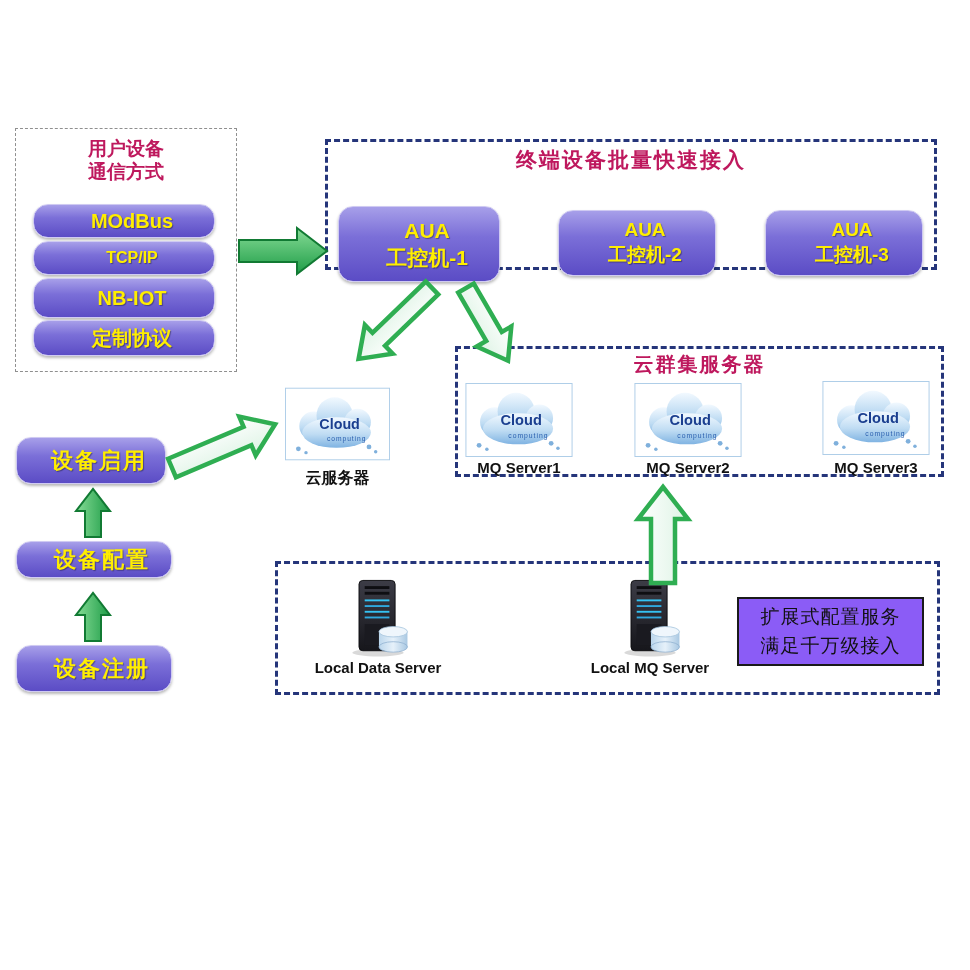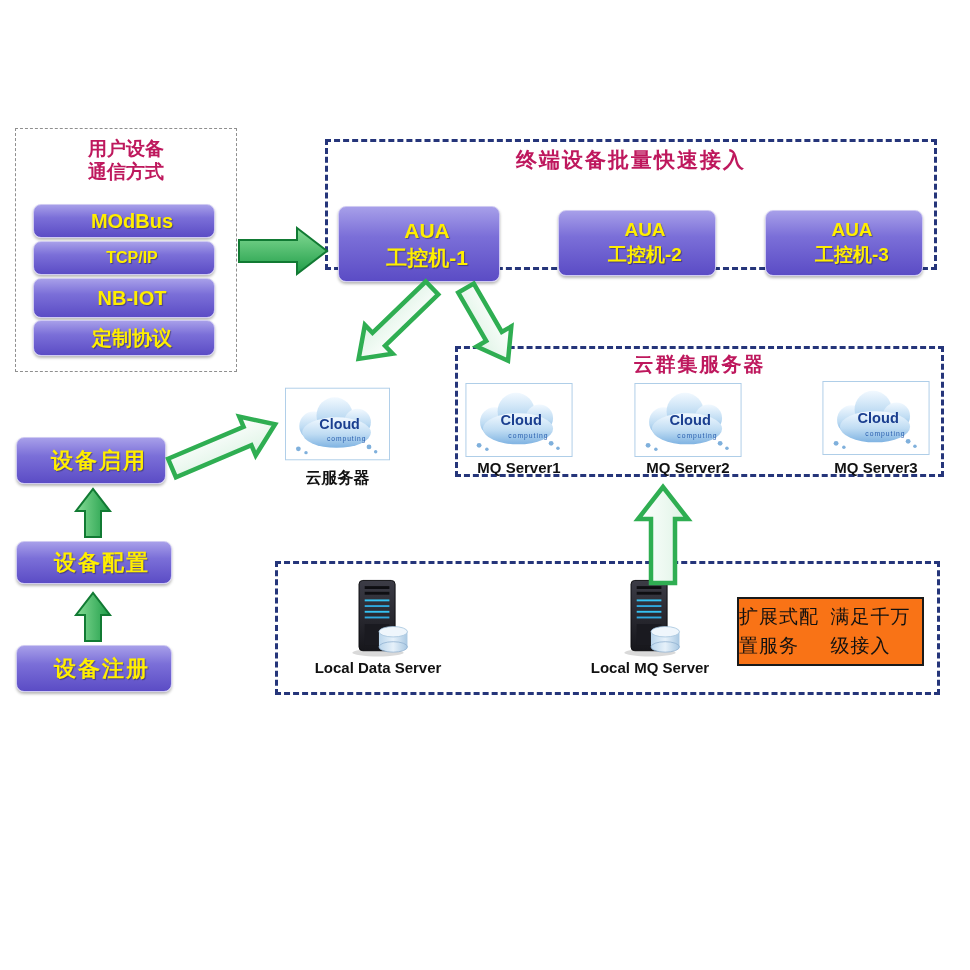--- a/index.html
+++ b/index.html
@@ -3,26 +3,26 @@
 <meta charset="utf-8">
 <style>
   html,body{margin:0;padding:0;background:#ffffff;}
   #stage{position:relative;width:970px;height:970px;background:#ffffff;overflow:hidden;
          font-family:"Liberation Sans", sans-serif;}
   .abs{position:absolute;}
   .dashbox{border:3px dashed #25357A;background:transparent;box-sizing:border-box;}
   .graybox{border:1px dashed #8f8f8f;background:#ffffff;box-sizing:border-box;}
   .gtitle{color:#be185d;font-weight:bold;text-align:center;line-height:1.2;}
   .pbtn{background:linear-gradient(180deg,#a79fe9 0%,#7b6fd8 40%,#5b4cc5 100%);
-        border:1px solid #cfcaf2;border-radius:8px;box-shadow:0 2px 3px rgba(0,0,0,.28);
+        border:1px solid #cfcaf2;border-radius:15px;box-shadow:0 2px 3px rgba(0,0,0,.28);
         color:#ffee00;font-weight:bold;display:flex;flex-direction:column;
         align-items:center;justify-content:center;text-align:center;
         text-shadow:1px 1px 1px rgba(0,0,0,.35);box-sizing:border-box;padding-left:16px;}
   .nlabel{font-weight:bold;color:#111;text-align:center;font-size:15px;}
-  .notebox{border:2px solid #1a1a1a;background:#f97316;display:flex;flex-direction:row;
+  .notebox{border:2px solid #1a1a1a;background:#8b5cf6;display:flex;flex-direction:column;
            align-items:center;justify-content:center;font-family:"Liberation Serif",serif;
            font-size:19px;color:#111;line-height:1.5;letter-spacing:1px;box-sizing:border-box;}
   svg{display:block;}
 </style>
 </head>
 <body>
 
 <div id="stage">
 
   <svg width="0" height="0" style="position:absolute" aria-hidden="true">
@@ -126,21 +126,21 @@
       <use href="#cloud-sym"></use>
     </svg>
   <div class="abs nlabel" style="left:628px;top:459px;width:120px;">MQ Server2</div>
 
   <svg class="abs" style="left:822px;top:381px;" width="108" height="74">
       <use href="#cloud-sym"></use>
     </svg>
   <div class="abs nlabel" style="left:816px;top:459px;width:120px;">MQ Server3</div>
 
   <div class="abs pbtn" style="left:16px;top:437px;width:150px;height:47px;font-size:22px;letter-spacing:2px;">设备启用</div>
-  <div class="abs pbtn" style="left:16px;top:541px;width:156px;height:43px;font-size:22px;letter-spacing:2px;">设备配置</div>
+  <div class="abs pbtn" style="left:16px;top:541px;width:156px;height:37px;font-size:22px;letter-spacing:2px;">设备配置</div>
   <div class="abs pbtn" style="left:16px;top:645px;width:156px;height:47px;font-size:22px;letter-spacing:2px;">设备注册</div>
 
   <div class="abs dashbox" style="left:275px;top:561px;width:665px;height:134px;"></div>
 
   <svg class="abs" style="left:340px;top:575px;" width="76" height="84">
       <use href="#server-sym"></use>
     </svg>
   <div class="abs nlabel" style="left:290px;top:659px;width:176px;">Local Data Server</div>
 
   <svg class="abs" style="left:612px;top:575px;" width="76" height="84">

